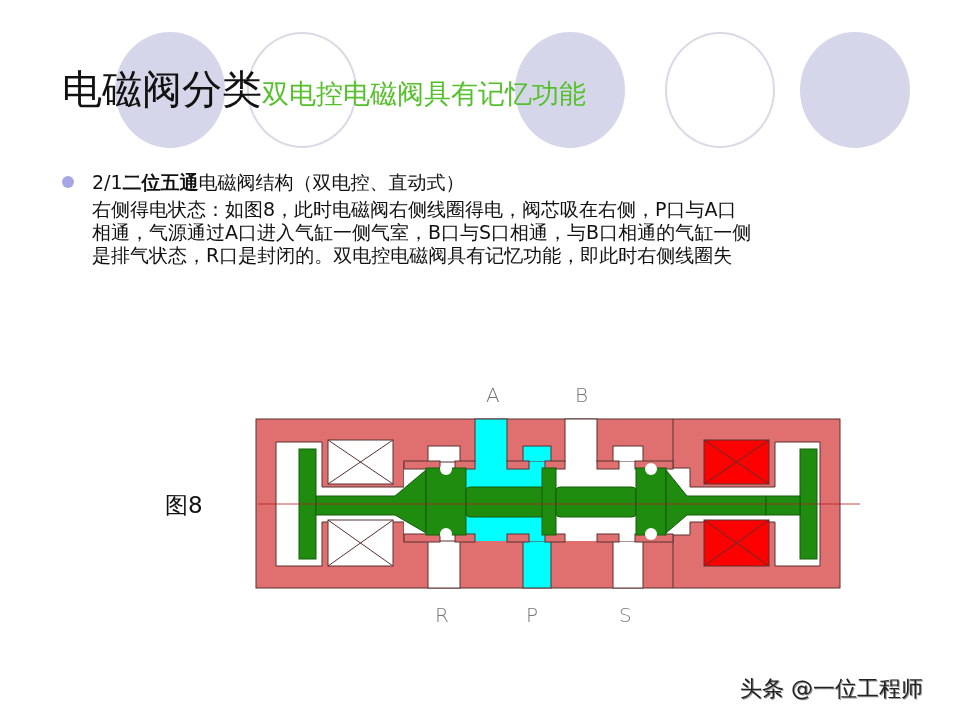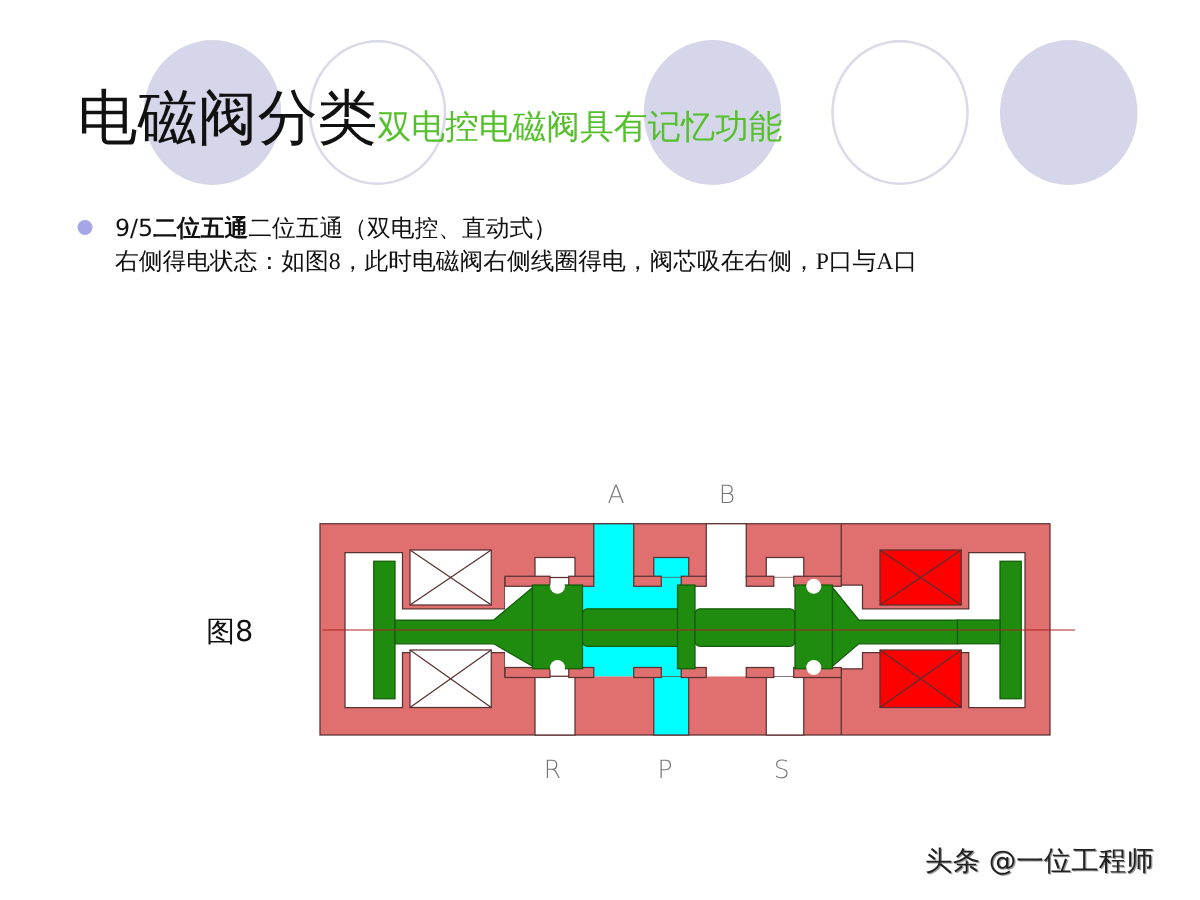--- a/index.html
+++ b/index.html
@@ -1,52 +1,54 @@
 <!DOCTYPE html>
 <html><head>
 <meta charset="utf-8">
 <style>
   html,body{margin:0;padding:0;}
   body{width:960px;height:720px;position:relative;background:#ffffff;overflow:hidden;font-family:"DejaVu Sans","Liberation Sans",sans-serif;}
   .circle{position:absolute;border-radius:50%;}
   .circle.filled{background:#d6d6ea;}
   .circle.ring{border:2px solid #d9d9e8;background:transparent;box-sizing:border-box;}
   .title{position:absolute;left:62px;top:62px;white-space:nowrap;}
-  .title-main{font-family:"DejaVu Serif","Liberation Serif",serif;font-size:48px;color:#111;letter-spacing:0px;}
+  .title-main{font-family:"DejaVu Serif","Liberation Serif",serif;font-size:40px;color:#111;letter-spacing:0px;}
   .title-sub{font-family:"DejaVu Sans","Liberation Sans",sans-serif;font-size:27px;color:#55c02c;}
   .bullet-dot{position:absolute;left:62px;top:176px;width:12px;height:12px;border-radius:50%;background:#a6a6e6;}
   .bullet-line{position:absolute;left:92px;top:170px;font-size:19px;color:#111;white-space:nowrap;}
   .bullet-line b{font-family:Liberation Sans, sans-serif;font-weight:bold;}
   .para{position:absolute;left:92px;top:198px;width:850px;font-size:19px;line-height:23px;color:#111;}
-  .para div{white-space:nowrap;font-family:Liberation Serif, serif;}
+  .para div{white-space:nowrap;}
   .fig-label{position:absolute;left:165px;top:490px;font-size:23px;color:#111;}
   .port{position:absolute;font-family:"DejaVu Sans","Liberation Sans",sans-serif;font-size:20px;color:#777;font-weight:200;}
   .watermark{position:absolute;left:740px;top:674px;font-size:22px;color:#222;text-shadow:1px 1px 0 #999;white-space:nowrap;}
   svg.valve{position:absolute;left:0;top:0;}
 </style>
 </head>
 <body>
 
 <div class="circle filled" style="left:115px;top:32px;width:110px;height:116px;"></div>
 <div class="circle ring" style="left:247px;top:32px;width:110px;height:116px;"></div>
 <div class="circle filled" style="left:515px;top:32px;width:110px;height:116px;"></div>
 <div class="circle ring" style="left:665px;top:32px;width:110px;height:116px;"></div>
 <div class="circle filled" style="left:800px;top:32px;width:110px;height:116px;"></div>
 
 <div class="title">
   <span class="title-main">电磁阀分类</span><span class="title-sub">双电控电磁阀具有记忆功能</span>
 </div>
 
 <div class="bullet-dot"></div>
 <div class="bullet-line">
-  <span>9/5</span><b>二位五通</b><span>二位五通（双电控、直动式）</span>
+  <span>2/1</span><b>二位五通</b><span>电磁阀结构（双电控、直动式）</span>
 </div>
 
 <div class="para">
   <div>右侧得电状态：如图8，此时电磁阀右侧线圈得电，阀芯吸在右侧，P口与A口</div>
+  <div>相通，气源通过A口进入气缸一侧气室，B口与S口相通，与B口相通的气缸一侧</div>
+  <div>是排气状态，R口是封闭的。双电控电磁阀具有记忆功能，即此时右侧线圈失</div>
 </div>
 
 <div class="fig-label">图8</div>
 
 <div class="port" style="left:486px;top:383px;">A</div>
 <div class="port" style="left:575px;top:383px;">B</div>
 <div class="port" style="left:435px;top:603px;">R</div>
 <div class="port" style="left:526px;top:603px;">P</div>
 <div class="port" style="left:619px;top:603px;">S</div>
 

